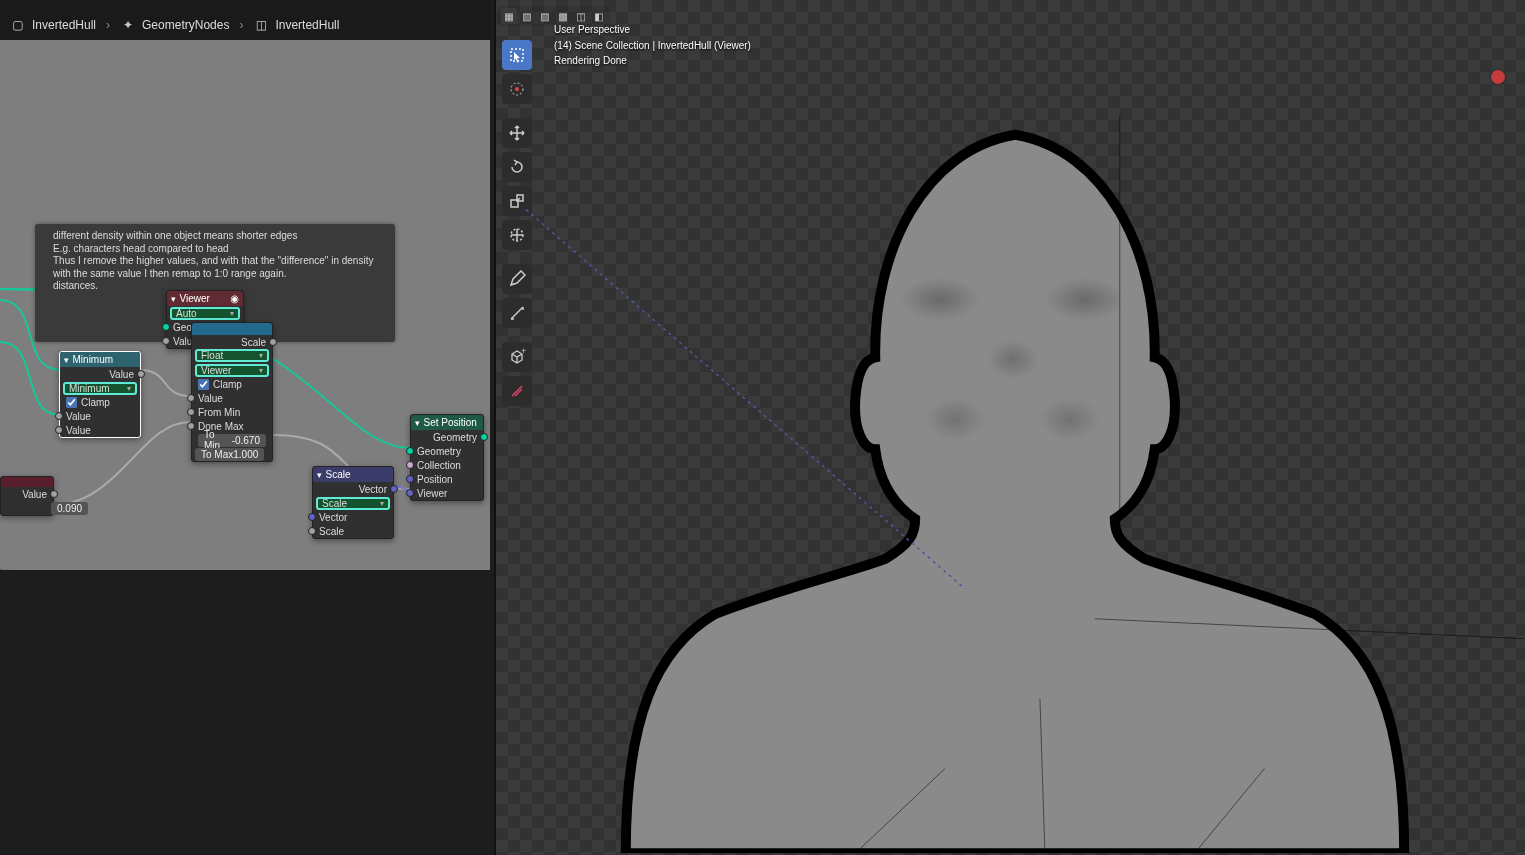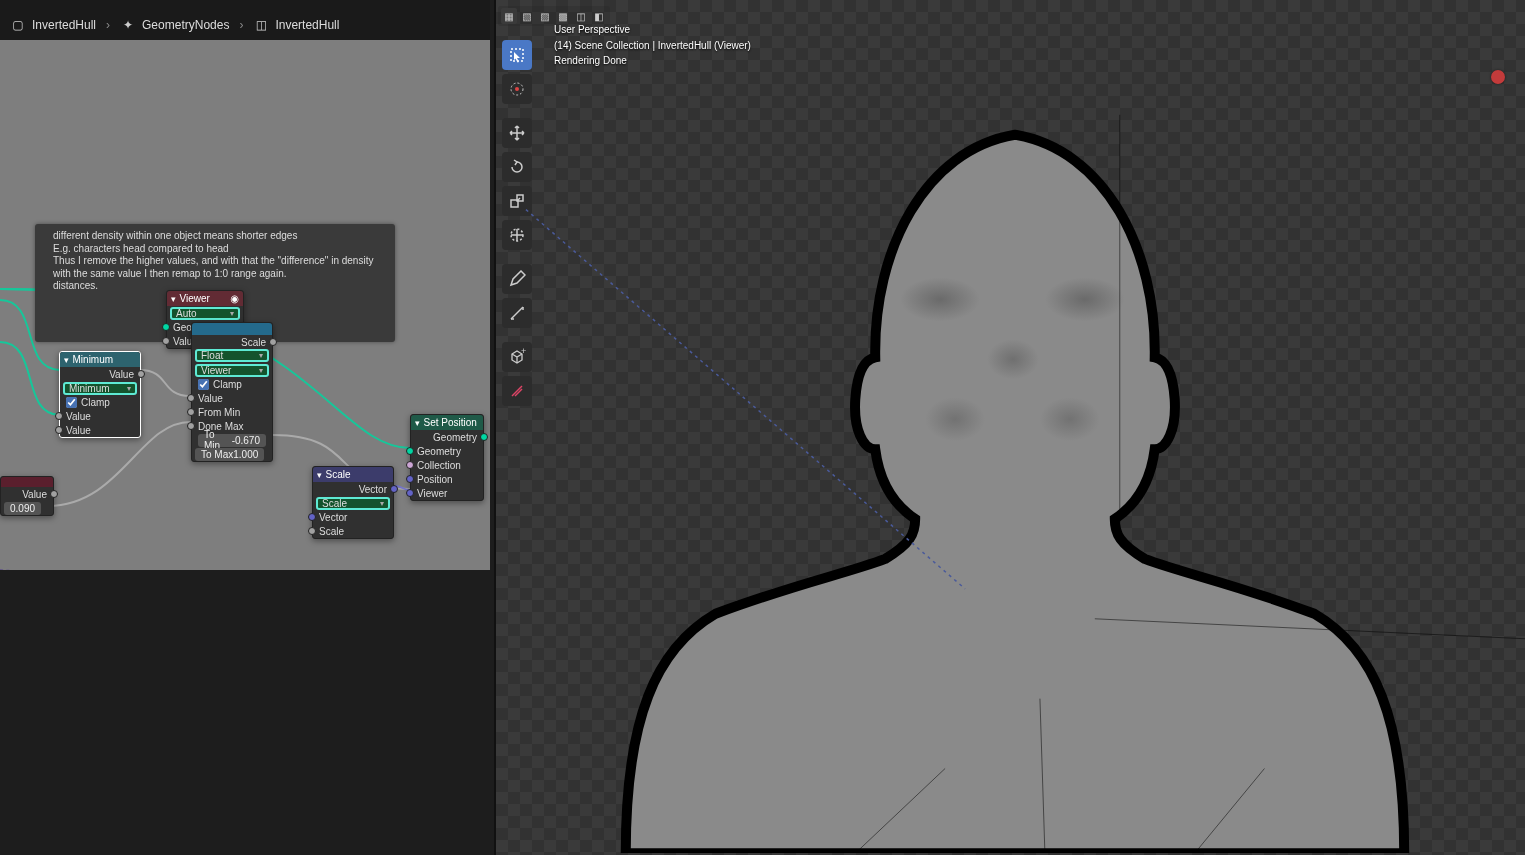--- a/index.html
+++ b/index.html
@@ -348,21 +348,21 @@
     </div>
 
     <div class="node" style="left:0px; top:436px; width:54px;">
       <div class="node-header" style="background:#5a1f2d; height:10px;"></div>
       <div class="node-body">
         <div class="node-row">
           <span></span>
           <span>Value</span>
           <span class="socket out sock-float"></span>
         </div>
-        <div class="node-row" style="padding:1px 3px;">
+        <div class="node-row" style="padding:1px 3px;margin-left:47px;">
           <div class="numfield">
             <span>0.090</span>
           </div>
         </div>
       </div>
     </div>
 
   </div>
   <div class="node-dark-below"></div>
 </div>

